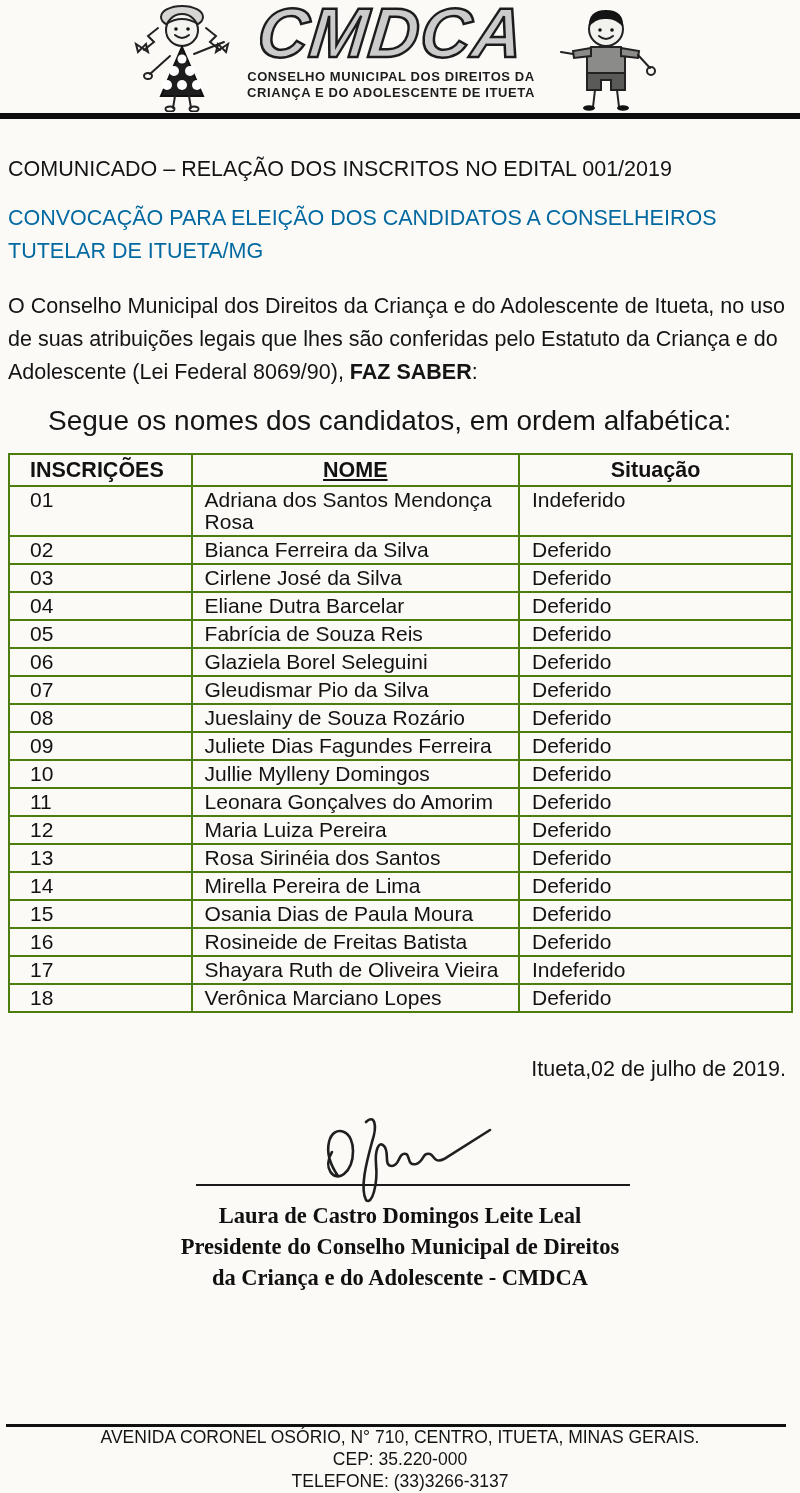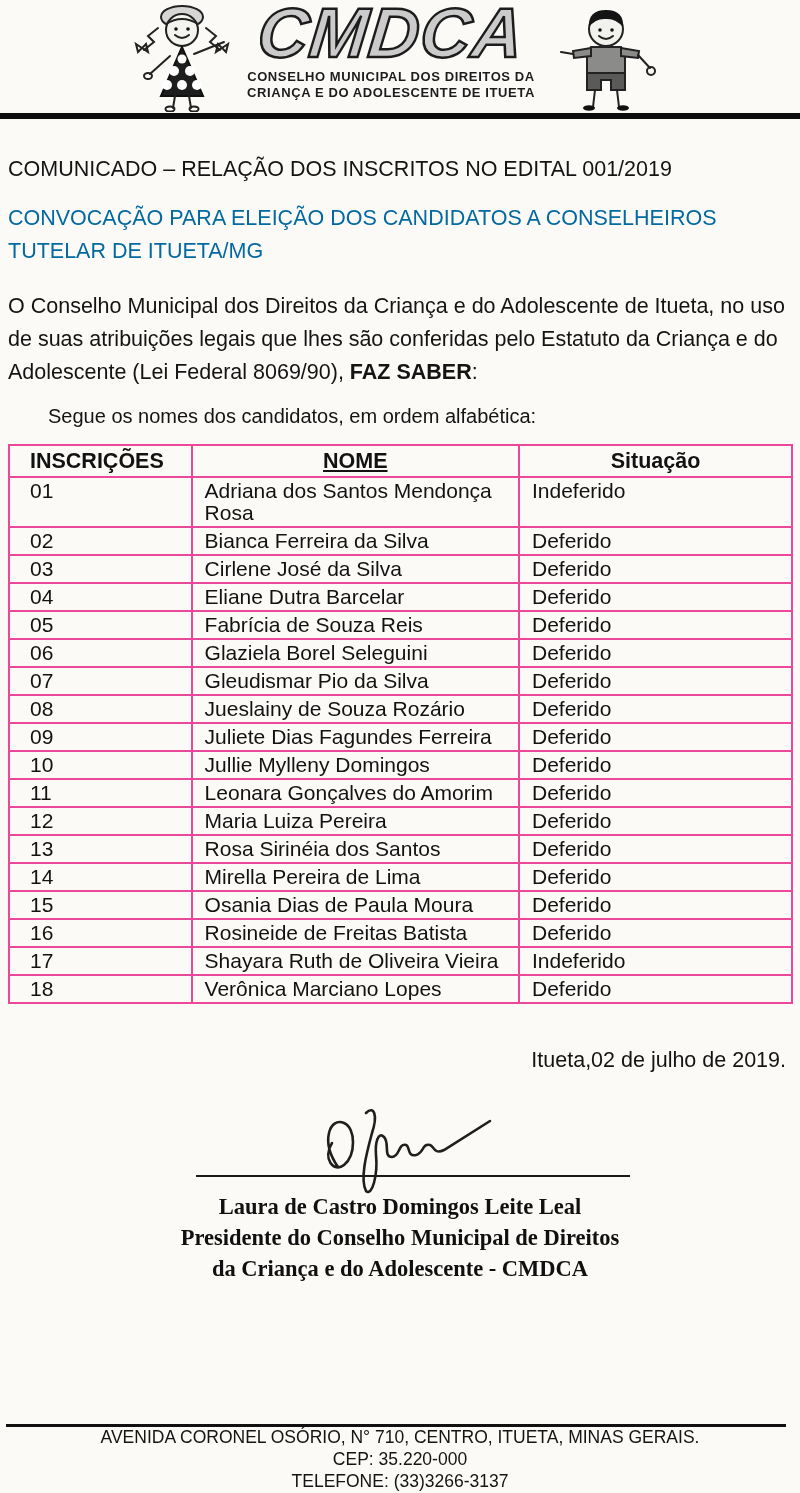--- a/index.html
+++ b/index.html
@@ -20,24 +20,24 @@
     transform:skewX(-6deg); white-space:nowrap;
   }
   .org-name { margin-top:3px; font-size:13px; font-weight:bold; line-height:16px; letter-spacing:.6px; color:#1c1c1c; }
   .header-rule { height:6px; background:#0d0d0d; }
   
   .content { padding:0 8px; }
   .title { margin:38px 0 0; font-size:21.5px; font-weight:normal; color:#141414; }
   .subtitle { margin:20px 0 0; font-size:21.5px; font-weight:normal; line-height:33px; max-width:762px; color:#0369a1; }
   .body-par { margin:22px 0 0; font-size:21.5px; line-height:33px; max-width:782px; color:#141414; }
   .body-par b { font-weight:bold; }
-  .list-intro { margin:16px 0 0; font-size:20px; text-indent:40px; color:#141414; }
+  .list-intro { margin:16px 0 0; font-size:28px; text-indent:40px; color:#141414; }
   
   table.inscritos { margin-top:16px; border-collapse:collapse; width:785px; font-size:21px; color:#121212; }
-  table.inscritos th, table.inscritos td { border:2px solid #ec4899;margin-left:7px; }
+  table.inscritos th, table.inscritos td { border:2px solid #4d7c0f;margin-left:7px; }
   table.inscritos thead th { padding:3px 6px; font-size:21.5px; line-height:24px; text-align:center; }
   table.inscritos thead th.col-insc { text-align:left; padding-left:20px; width:158px; }
   table.inscritos thead th.col-nome { width:344px;text-decoration:underline; }
   table.inscritos thead th.col-sit  { width:283px;border-radius:9px; }
   table.inscritos tbody td { padding:2px 19px 2px 12px; line-height:22px; vertical-align:top; }
   table.inscritos tbody td:first-child { padding-left:20px; }
   
   .date-line { margin-top:44px; padding-right:6px; text-align:right; font-size:21.5px; color:#141414; }
   .signature { position:relative; margin-top:40px; height:175px; }
   .sig-rule { position:absolute; left:188px; top:62px; width:434px; height:2px; background:#1a1a1a; }

